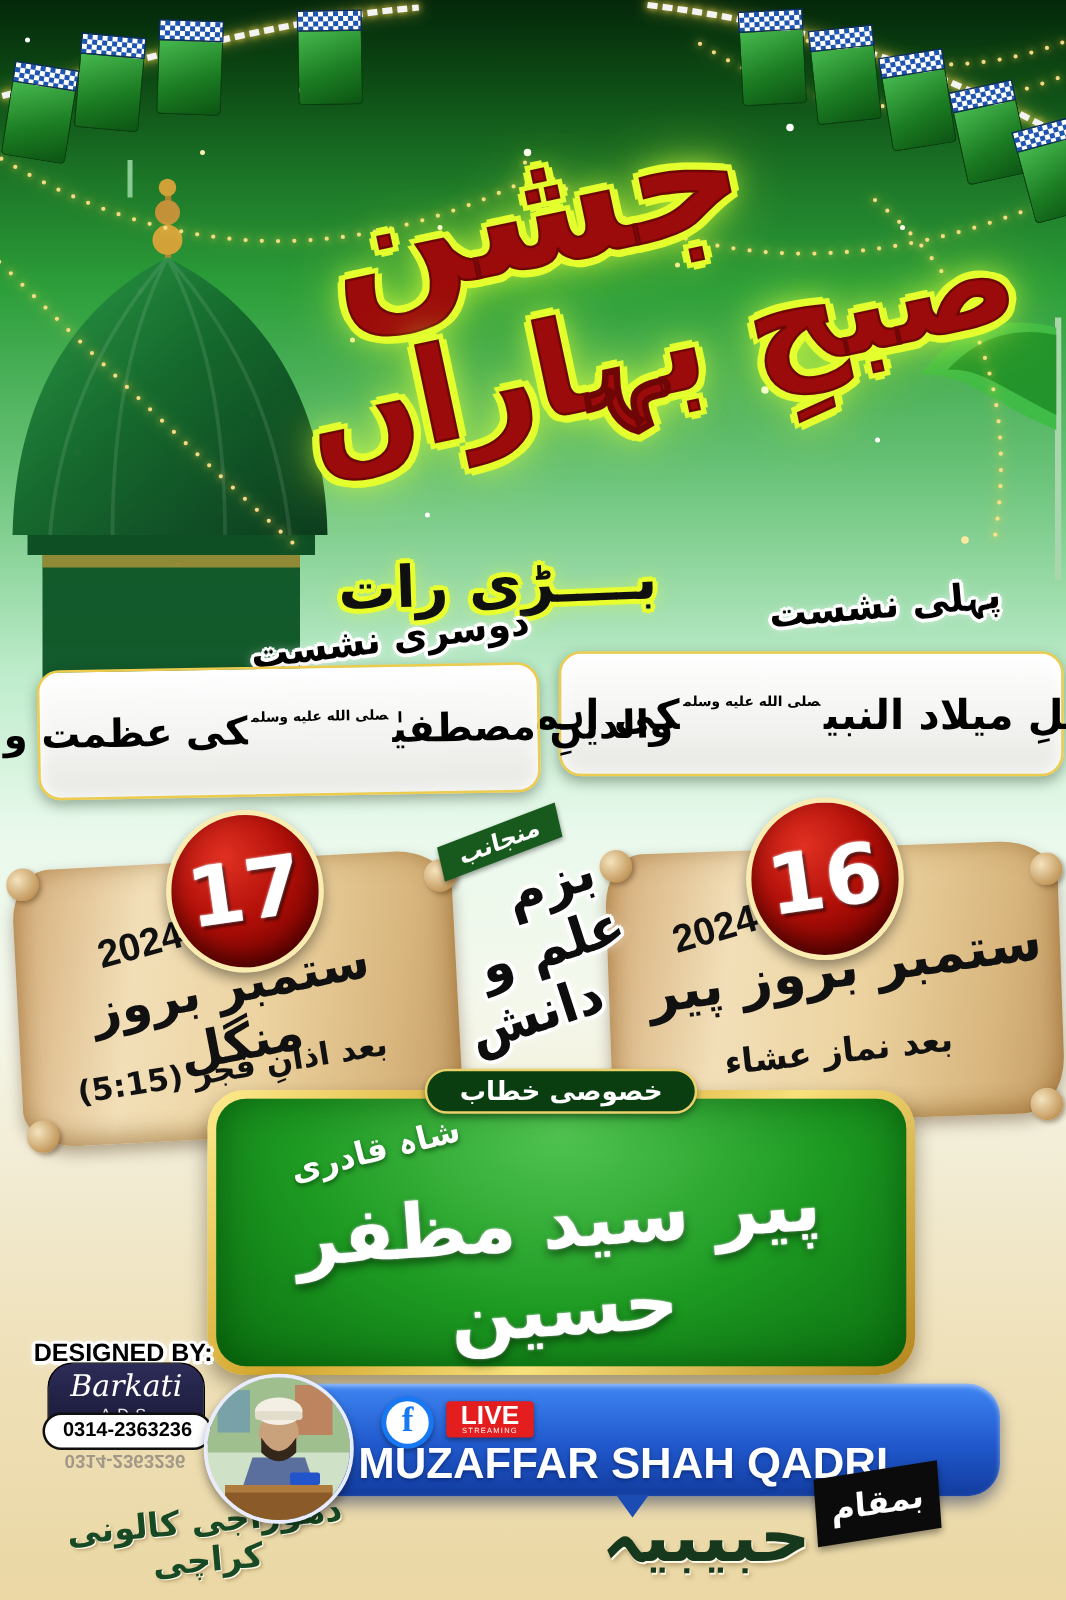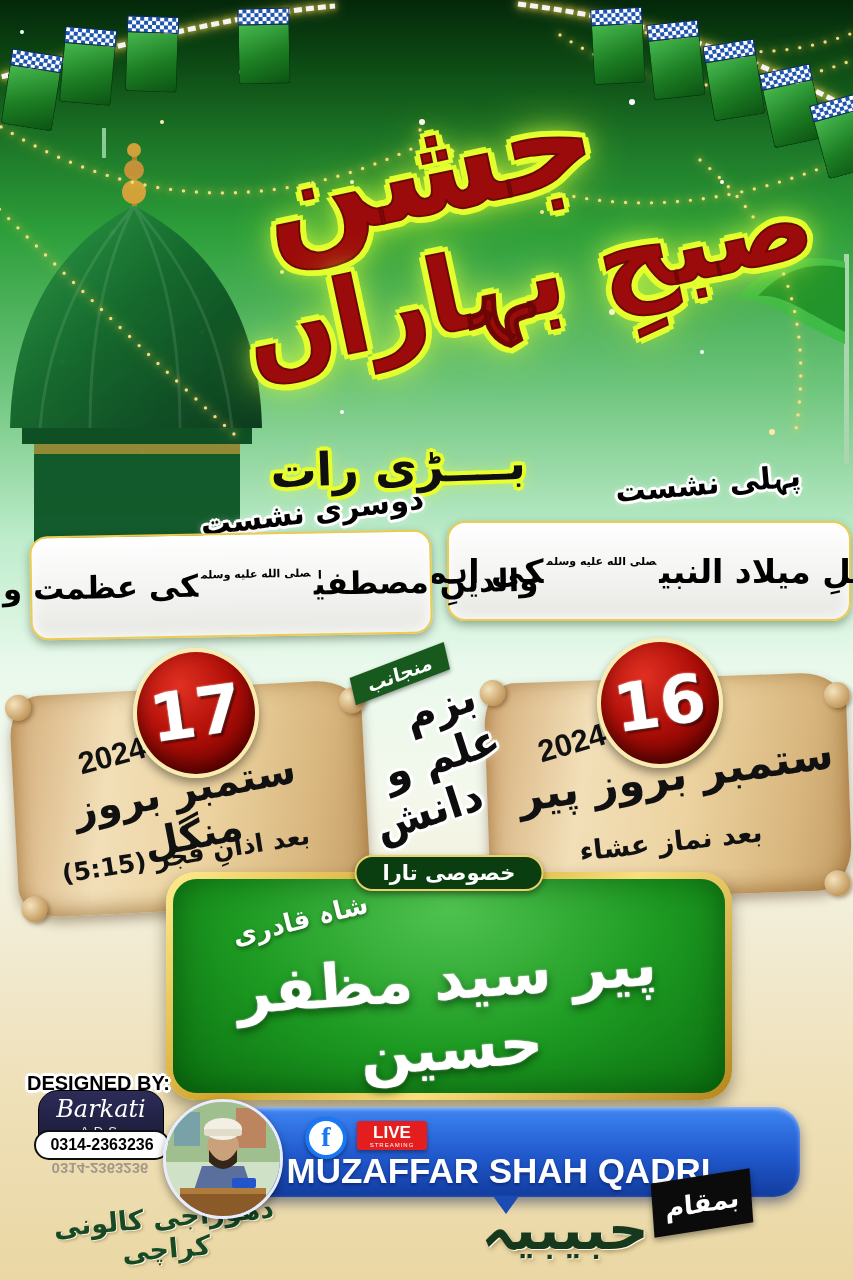--- a/index.html
+++ b/index.html
@@ -207,41 +207,41 @@
   <div class="abs rtl c" style="left:338px;top:656px;width:170px;z-index:3;transform:rotate(-18deg);">
     <div style="display:inline-block;background:#185a1e;color:#fff;font-size:19px;font-weight:bold;
          padding:3px 16px;transform:skew(-8deg) rotate(-3deg);box-shadow:0 2px 4px rgba(0,0,0,.4);">منجانب</div>
     <div class="b ow" style="font-size:42px;color:#0d0d0d;line-height:48px;margin-top:6px;padding-left:56px;">بزم</div>
     <div class="b ow" style="font-size:42px;color:#0d0d0d;line-height:48px;padding-left:28px;">علم و</div>
     <div class="b ow" style="font-size:42px;color:#0d0d0d;line-height:48px;padding-right:30px;">دانش</div>
   </div>
 
   <div class="abs gb-border" style="left:166px;top:872px;width:552px;height:214px;z-index:3;">
     <div class="gb-inner rtl">
-      <div class="gb-pill rtl">خصوصی تارا</div>
+      <div class="gb-pill rtl">خصوصی خطاب</div>
       <div class="abs b" style="top:26px;left:58px;color:#fff;font-size:26px;transform:rotate(-14deg);text-shadow:0 2px 4px rgba(0,40,0,.6);">شاہ قادری</div>
       <div class="abs c b" style="top:64px;left:0;right:0;color:#fff;font-size:60px;transform:rotate(-4deg);
            text-shadow:0 4px 8px rgba(0,40,0,.65), 0 0 2px #fff;">پیر سید مظفر حسین</div>
     </div>
   </div>
 
   <div class="abs latin b ow" style="left:27px;top:1072px;font-size:20px;color:#000;z-index:4;">DESIGNED BY:</div>
   <div class="abs navybox c" style="left:38px;top:1090px;width:124px;height:68px;z-index:4;">
     <div style="font-family:'DejaVu Serif',serif;font-style:italic;font-size:24px;color:#fff;line-height:30px;margin-top:3px;">Barkati</div>
     <div class="latin" style="font-size:13px;letter-spacing:5px;color:#e8e8e8;">ADS</div>
   </div>
   <div class="abs phone-pill c latin b" style="left:34px;top:1130px;width:132px;height:26px;font-size:16px;line-height:26px;color:#000;z-index:5;">0314-2363236</div>
   <div class="abs c latin b" style="left:34px;top:1160px;width:132px;font-size:15px;color:rgba(50,50,75,.4);transform:scaleY(-1);z-index:4;">0314-2363236</div>
 
   <div class="abs fbbar" style="left:193px;top:1107px;width:607px;height:90px;z-index:4;">
     <div class="fb-circle abs" style="left:112px;top:10px;">
       <div class="fb-inner">f</div>
     </div>
     <div class="livebadge abs latin" style="left:164px;top:14px;width:58px;">
-      <div class="b" style="font-size:17px;line-height:19px;">LIVE</div>
+      <div class="b" style="font-size:21px;line-height:19px;">LIVE</div>
       <div style="font-size:6px;letter-spacing:1px;line-height:7px;">STREAMING</div>
     </div>
     <div class="abs latin b c" style="left:18px;top:44px;width:575px;font-size:35px;color:#fff;text-shadow:0 2px 3px rgba(0,20,80,.5);">MUZAFFAR SHAH QADRI</div>
     <div class="fbbar-tail abs" style="left:300px;bottom:-17px;"></div>
   </div>
 
   <div class="abs" style="left:163px;top:1099px;width:114px;height:114px;border-radius:50%;overflow:hidden;
        border:3px solid #e9ecff;z-index:5;box-shadow:0 4px 8px rgba(0,0,0,.4);">
     <svg width="114" height="114" viewBox="0 0 114 114">
       <rect width="114" height="114" fill="#cfe2c8"></rect>

